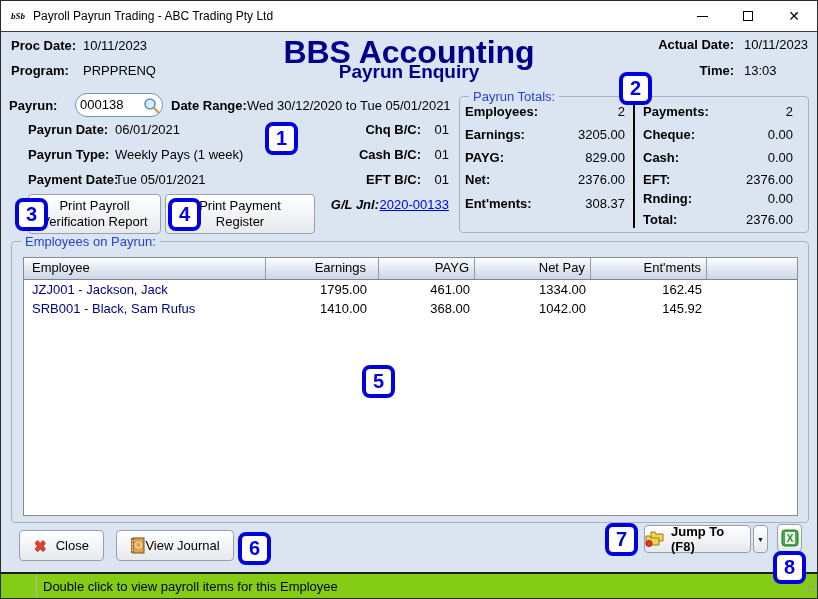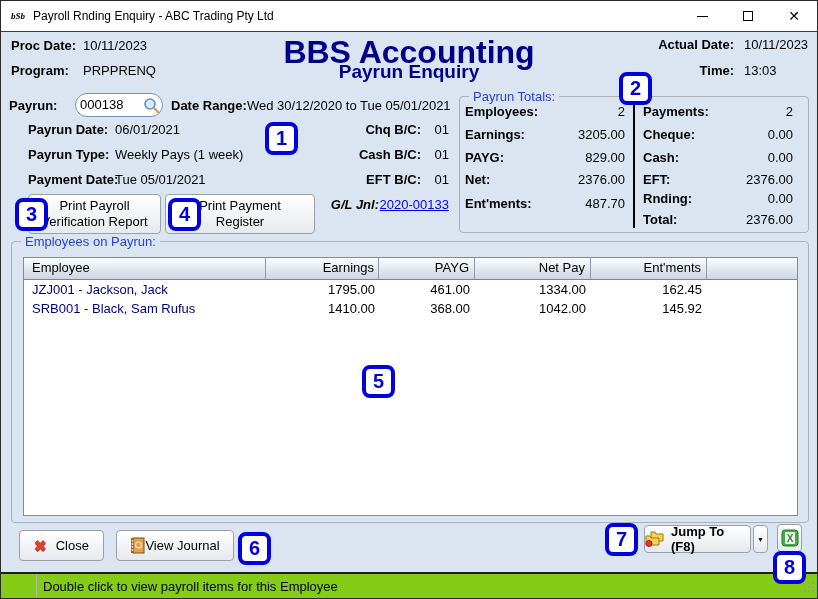--- a/index.html
+++ b/index.html
@@ -41,21 +41,21 @@
   .link{color:#0000ee;text-decoration:underline;}
   
   .table{position:absolute;left:22px;top:256px;width:775px;height:259px;background:#fff;
          border:1px solid #8a8a8a;box-sizing:border-box;}
   .thead{display:flex;height:21px;background:linear-gradient(#fbfdff,#ccd6e4);
          border-bottom:1px solid #7a8494;}
   .th{box-sizing:border-box;border-right:1px solid #8f9aab;line-height:20px;overflow:hidden;}
   .tr{display:flex;height:19px;line-height:19px;}
   .td{box-sizing:border-box;overflow:hidden;}
   .c0{width:242px;padding-left:8px;}
-  .c1{width:113px;text-align:right;padding-right:4px;}
+  .c1{width:113px;text-align:right;padding-right:12px;}
   .c2{width:96px;text-align:right;padding-right:5px;}
   .c3{width:116px;text-align:right;padding-right:5px;}
   .c4{width:116px;text-align:right;padding-right:5px;}
   .c5{flex:1;border-right:none;}
   .empname{color:#00007f;}
   
   .vdivider{position:absolute;left:632px;top:103px;width:2px;height:124px;background:#000;}
   
   .statusbar{position:absolute;left:0;right:0;top:571px;height:25px;background:#84cc16;
              border-top:2px solid #1c1c1c;display:flex;align-items:center;}
@@ -64,21 +64,21 @@
   .grip{position:absolute;right:2px;bottom:2px;}
   .navy{color:#00008b;}
 </style>
 </head>
 <body>
 
 <div class="win">
 
   <div class="titlebar">
     <span class="appicon">bSb</span>
-    <span class="wtitle">Payroll Rnding Enquiry - ABC Trading Pty Ltd</span>
+    <span class="wtitle">Payroll Payrun Trading - ABC Trading Pty Ltd</span>
   </div>
   <div class="winbtns">
     <div class="winbtn">
         <div class="min-glyph"></div>
       </div>
     <div class="winbtn">
         <div class="max-glyph"></div>
       </div>
     <div class="winbtn">
         <span class="close-glyph">✕</span>
@@ -142,21 +142,21 @@
 
   <span class="abs b" style="left:464px;top:103px;">Employees:</span>
   <span class="abs right" style="left:518px;top:103px;width:106px;">2</span>
   <span class="abs b" style="left:464px;top:126px;">Earnings:</span>
   <span class="abs right" style="left:518px;top:126px;width:106px;">3205.00</span>
   <span class="abs b" style="left:464px;top:149px;">PAYG:</span>
   <span class="abs right" style="left:518px;top:149px;width:106px;">829.00</span>
   <span class="abs b" style="left:464px;top:171px;">Net:</span>
   <span class="abs right" style="left:518px;top:171px;width:106px;">2376.00</span>
   <span class="abs b" style="left:464px;top:195px;">Ent'ments:</span>
-  <span class="abs right" style="left:518px;top:195px;width:106px;">487.70</span>
+  <span class="abs right" style="left:518px;top:195px;width:106px;">308.37</span>
 
   <span class="abs b" style="left:642px;top:103px;">Payments:</span>
   <span class="abs right" style="left:660px;top:103px;width:132px;">2</span>
   <span class="abs b" style="left:642px;top:126px;">Cheque:</span>
   <span class="abs right" style="left:660px;top:126px;width:132px;">0.00</span>
   <span class="abs b" style="left:642px;top:149px;">Cash:</span>
   <span class="abs right" style="left:660px;top:149px;width:132px;">0.00</span>
   <span class="abs b" style="left:642px;top:171px;">EFT:</span>
   <span class="abs right" style="left:660px;top:171px;width:132px;">2376.00</span>
   <span class="abs b" style="left:642px;top:190px;">Rnding:</span>

